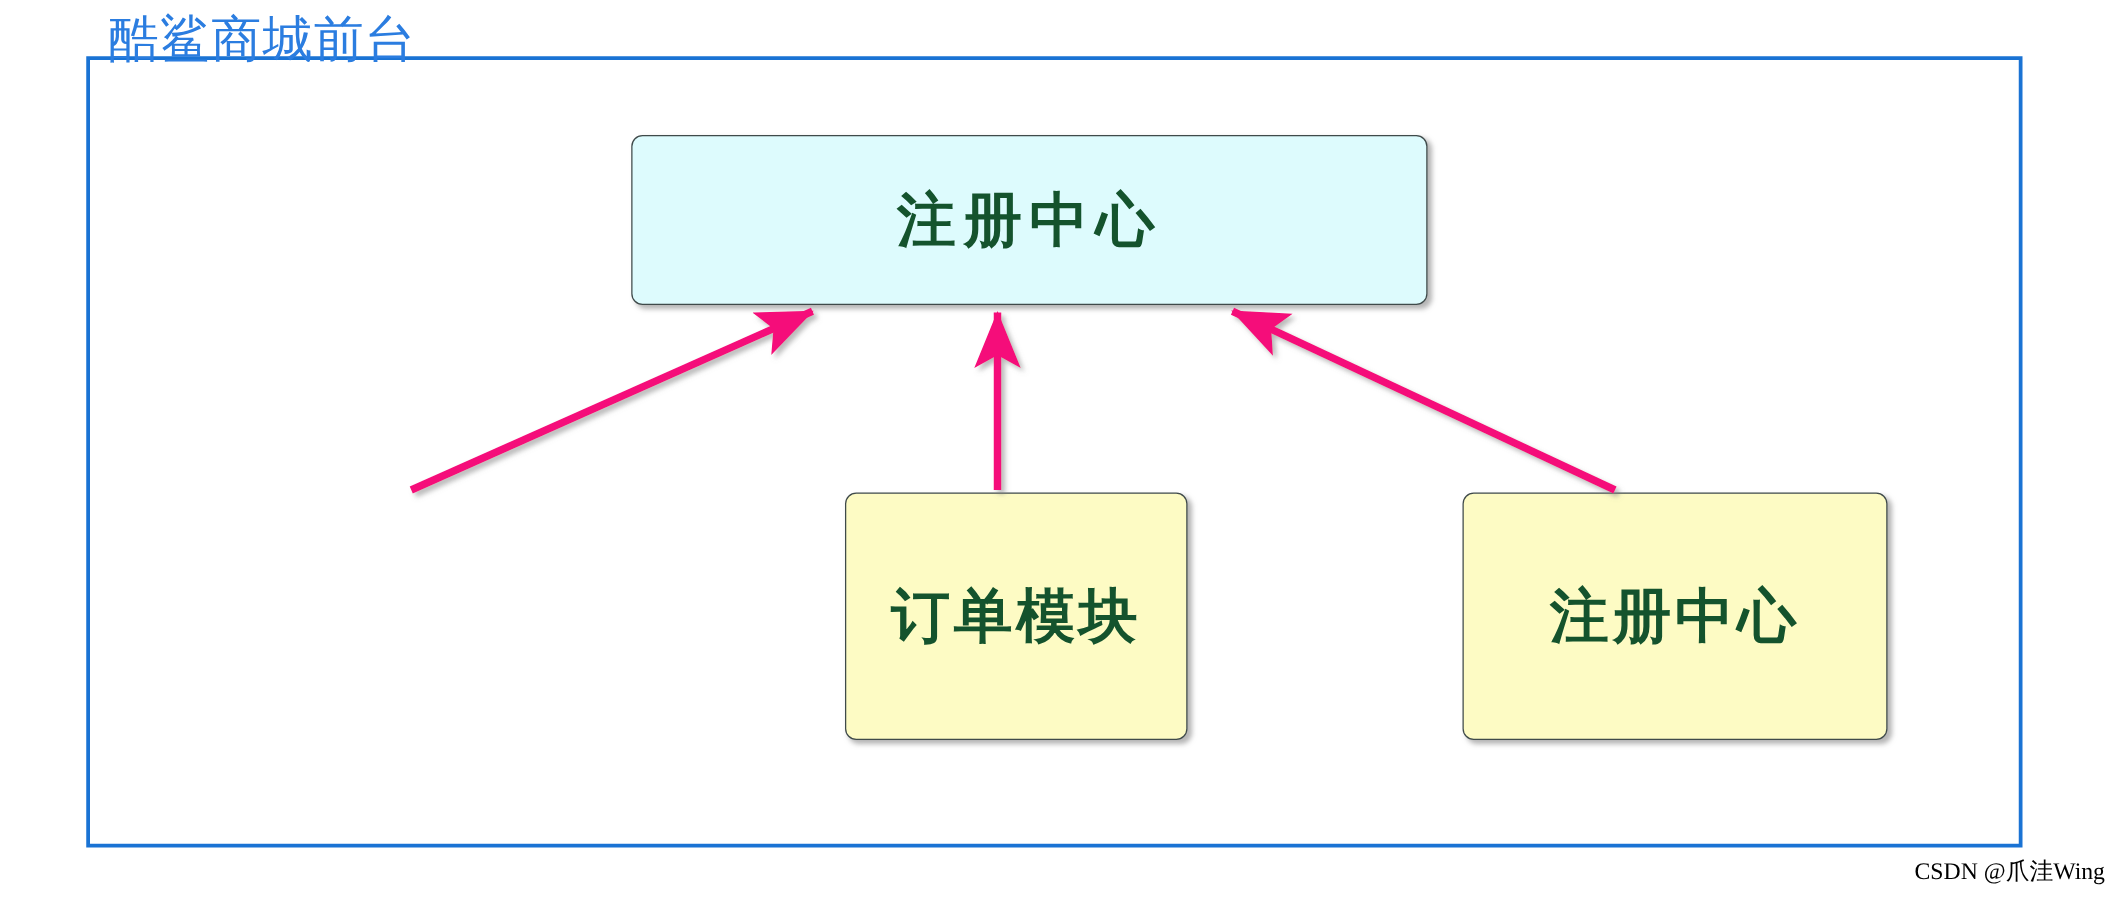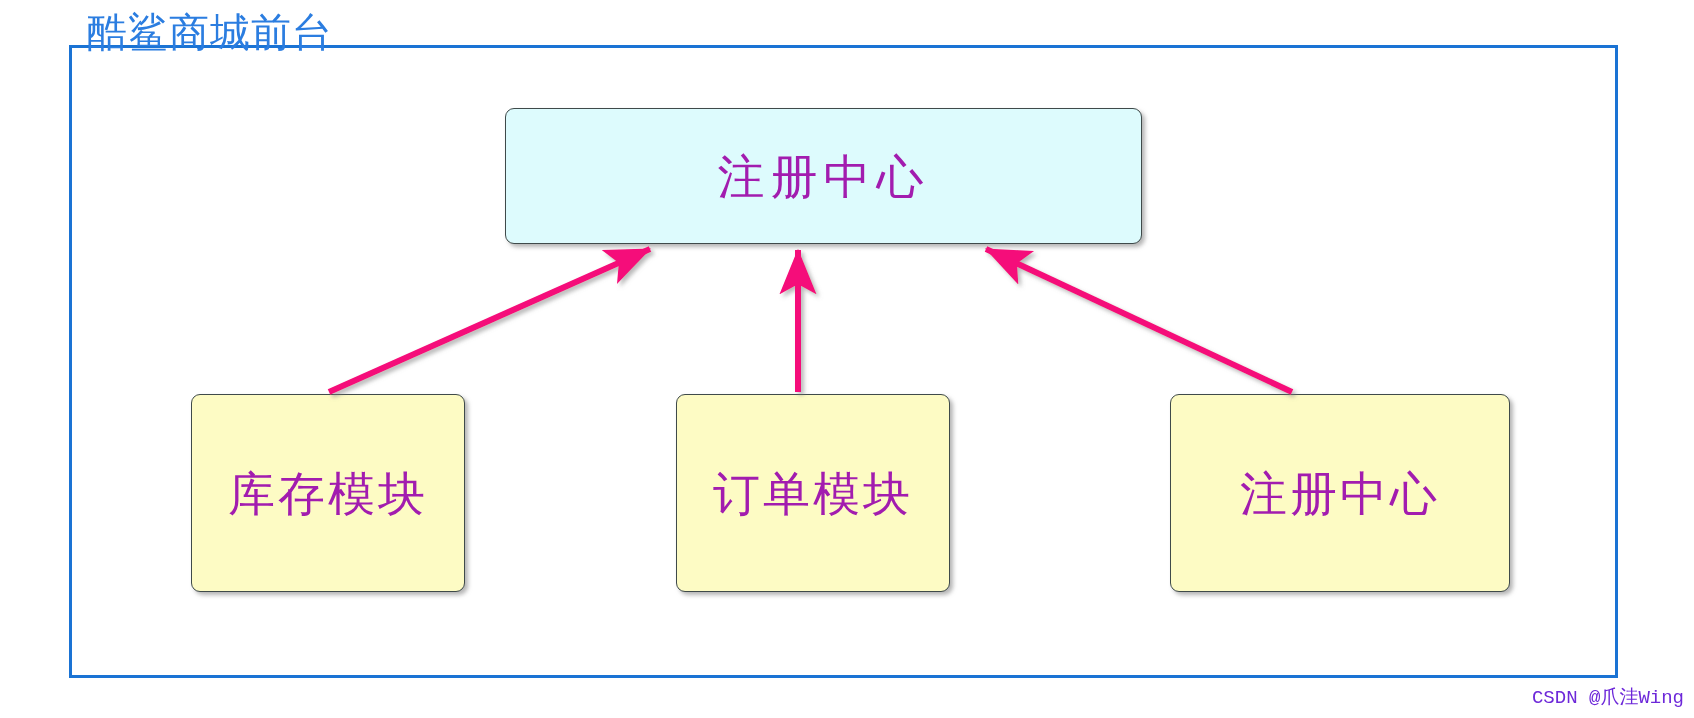--- a/index.html
+++ b/index.html
@@ -58,24 +58,24 @@
     display: flex;
     align-items: center;
     justify-content: center;
     box-shadow: 3px 3px 4px rgba(120,120,120,0.55);
     z-index: 4;
   }
   .node-label {
     font-family: "DejaVu Serif", "Liberation Serif", serif;
     font-size: 47px;
     line-height: 1;
-    color: #a21caf;
+    color: #14532d;
     letter-spacing: 3px;
     white-space: nowrap;
-    font-weight: 400;
+    font-weight: 700;
   }
 
   .node-registry {
     left: 501px;
     top: 108px;
     width: 637px;
     height: 136px;
     background: #ddfbfd;
   }
   .node-registry .node-label { letter-spacing: 6px; }
@@ -111,22 +111,22 @@
     height: 718px;
     z-index: 5;
     pointer-events: none;
   }
 
   
   .watermark {
     position: absolute;
     right: 14px;
     bottom: 8px;
-    color: #6d28d9;
-    font-family: Liberation Mono, monospace;
+    color: #000000;
+    font-family: Liberation Serif, serif;
     font-size: 19px;
     white-space: nowrap;
     z-index: 8;
   }
 </style>
 </head>
 <body>
 
 <div id="canvas">
 
@@ -149,23 +149,20 @@
       <line x1="794" y1="392" x2="794" y2="250" stroke="#f50d7a" stroke-width="6" marker-end="url(#ah)"></line>
 
       <line x1="1288" y1="392" x2="982" y2="249" stroke="#f50d7a" stroke-width="6" marker-end="url(#ah)"></line>
     </g>
   </svg>
 
   <div class="node node-registry">
     <span class="node-label">注册中心</span>
   </div>
 
-  <div class="node node-inventory">
-    <span class="node-label">库存模块</span>
-  </div>
 
   <div class="node node-order">
     <span class="node-label">订单模块</span>
   </div>
 
   <div class="node node-cart">
     <span class="node-label">注册中心</span>
   </div>
 
   <div class="watermark">CSDN @爪洼Wing</div>

